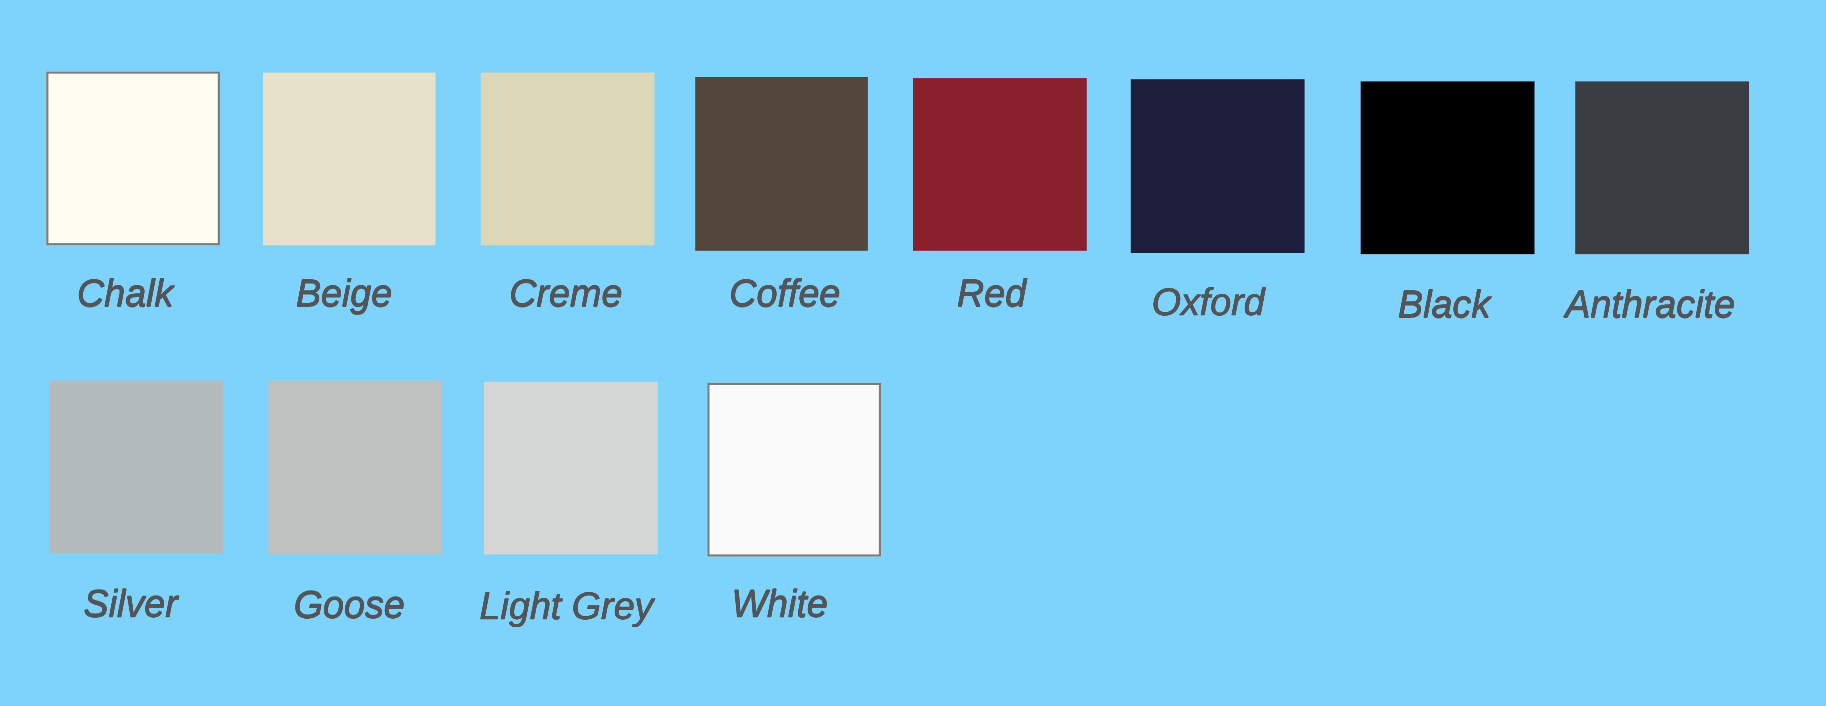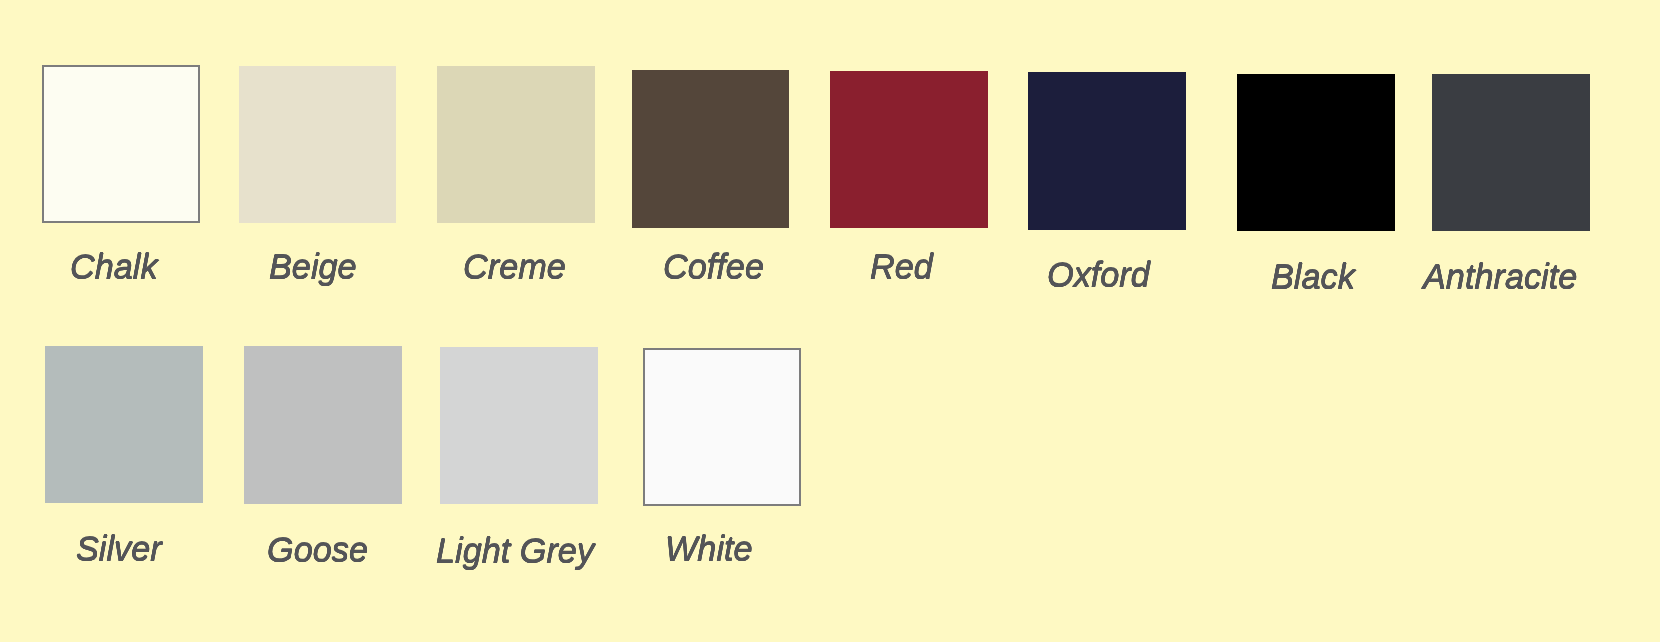--- a/index.html
+++ b/index.html
@@ -11,21 +11,21 @@
     background: #ffffff;
     overflow: hidden;
   }
   body {
     font-family: "Liberation Sans", sans-serif;
   }
   #palette {
     position: relative;
     width: 1660px;
     height: 642px;
-    background: #fef9c3;
+    background: #7dd3fc;
   }
   .swatch { position: absolute; left: 0; top: 0; }
 
   .swatch-chip {
     position: absolute;
     box-sizing: border-box;
     left: var(--x);
     top: var(--y);
     width: var(--w);
     height: var(--h);

